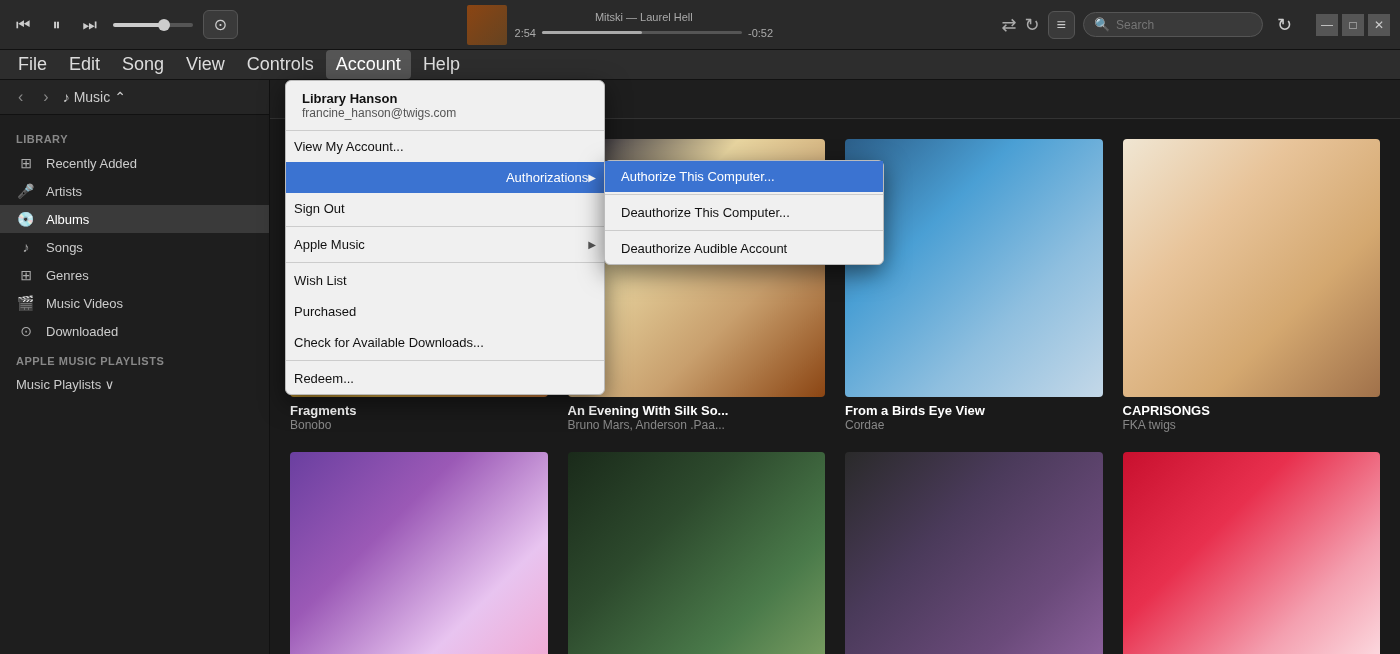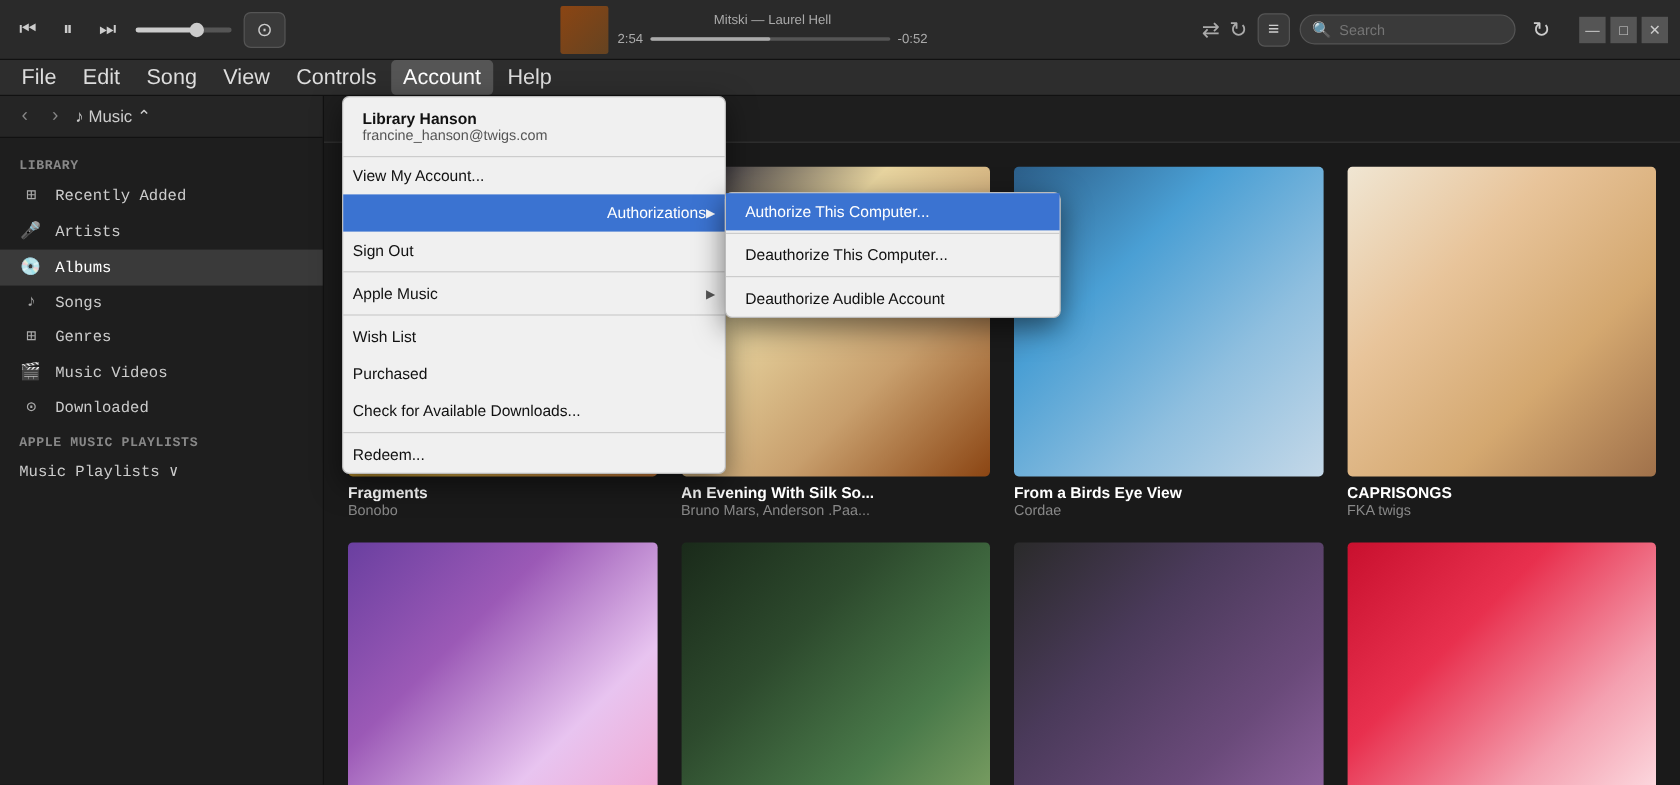--- a/index.html
+++ b/index.html
@@ -154,21 +154,20 @@
     
     .sidebar {
       width: 270px;
       background: #1e1e1e;
       border-right: 1px solid #111;
       overflow-y: auto;
       flex-shrink: 0;
     }
     .sidebar-nav {
       padding: 8px 0;
-      font-family: Liberation Mono, monospace;
     }
     .sidebar-section-title {
       font-size: 11px;
       font-weight: 700;
       color: #888;
       text-transform: uppercase;
       padding: 10px 16px 4px;
       letter-spacing: 0.5px;
     }
     .sidebar-item {

